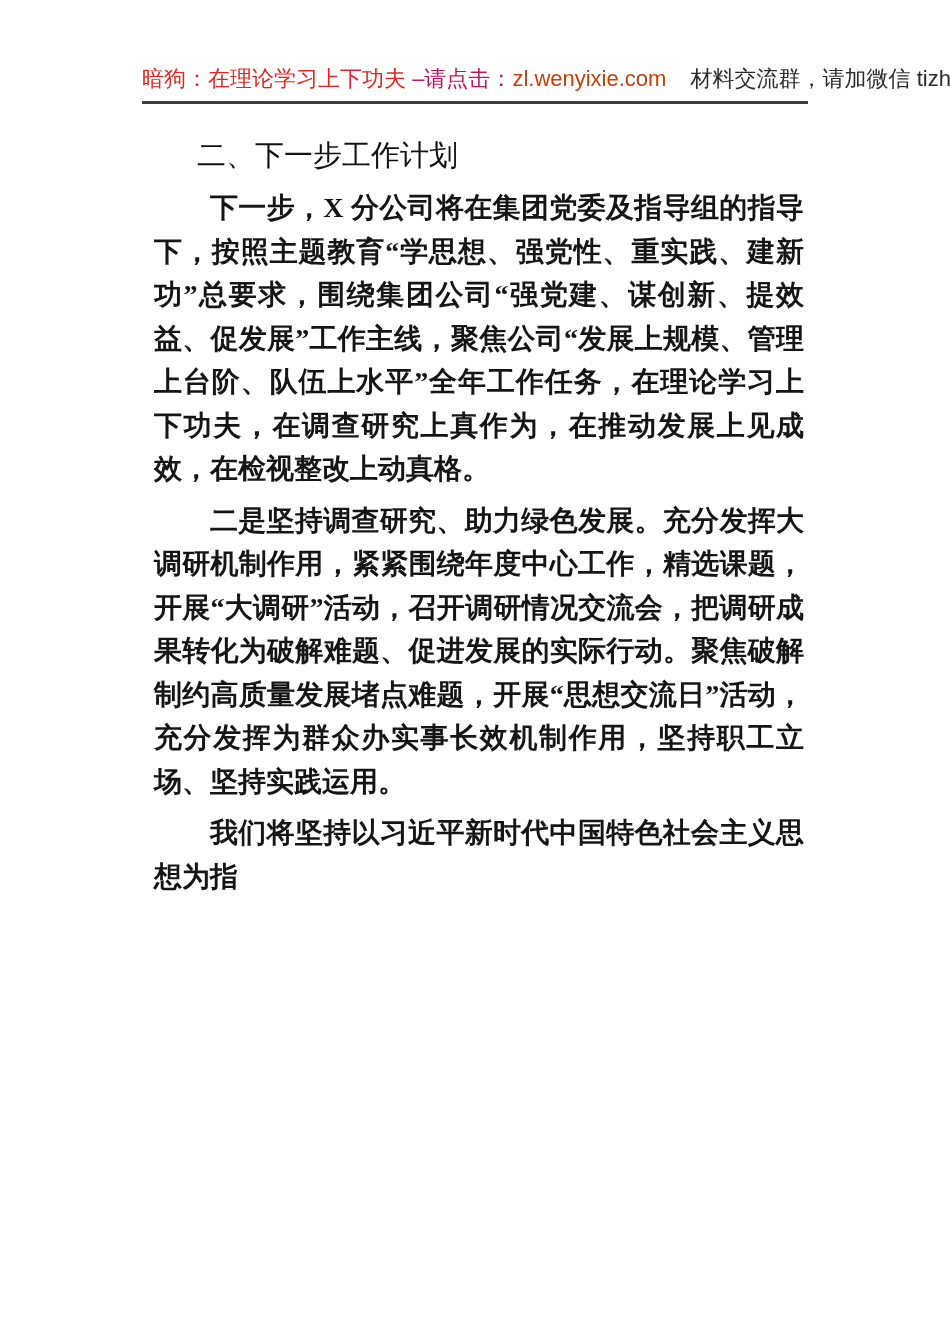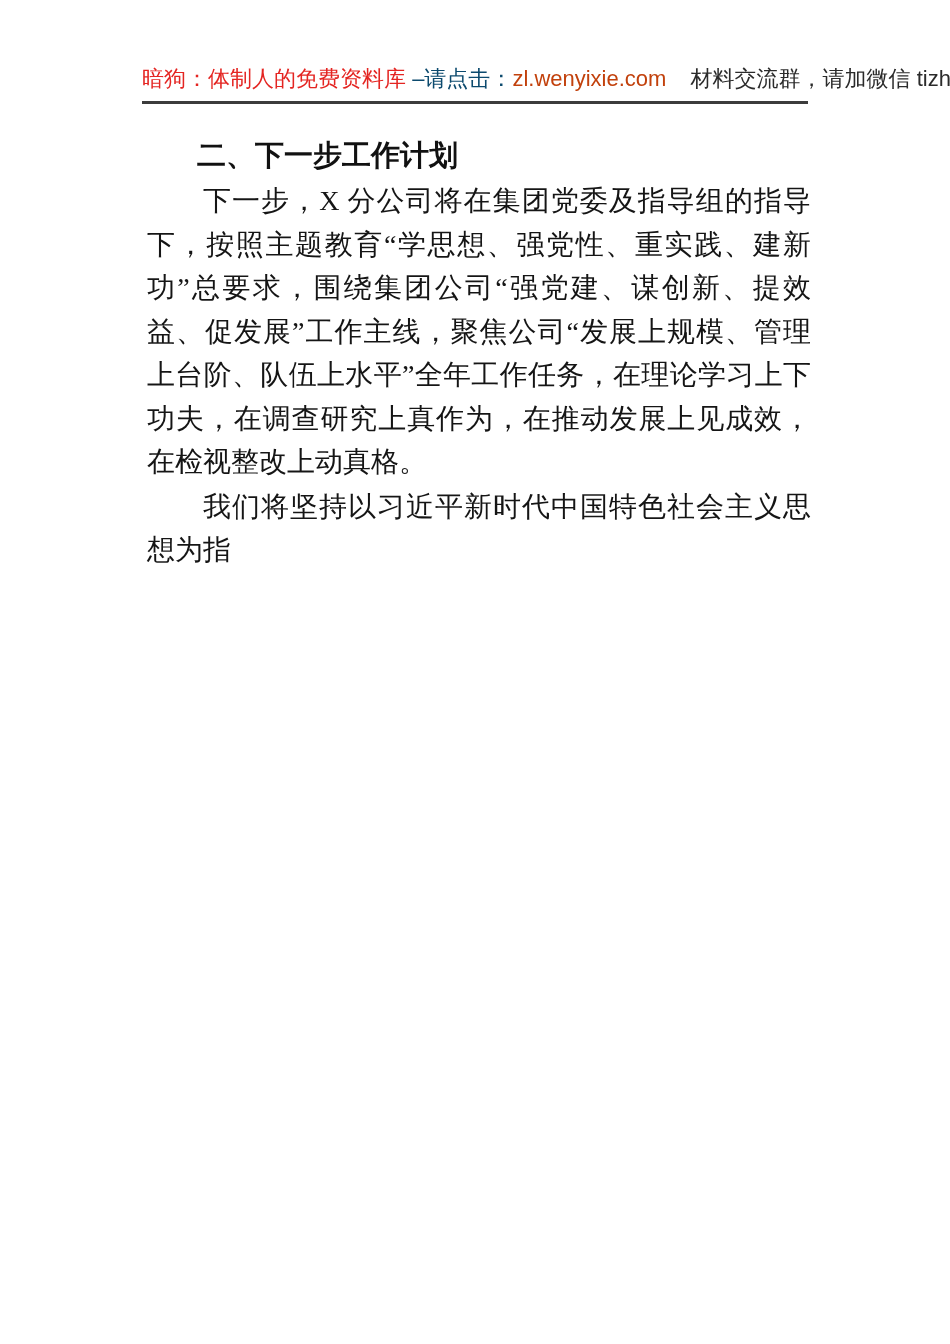--- a/index.html
+++ b/index.html
@@ -25,21 +25,21 @@
     font-size: 22px;
     line-height: 30px;
     color: #2b2b2b;
     border-bottom: 3px solid #3c3c3c;
     padding-bottom: 7px;
   }
   .banner .brand {
     color: #e42522;
   }
   .banner .action {
-    color: #0c4a6e;
+    color: #be185d;
   }
   .banner .link {
     color: #c2410c;
     text-decoration: none;
     cursor: pointer;
   }
   .banner .note {
     color: #2b2b2b;
     margin-left: 18px;
   }
@@ -47,45 +47,47 @@
   .content {
     position: absolute;
     left: 146px;
     top: 132px;
     width: 666px;
   }
   .heading {
     margin: 0;
     padding-left: 51px;
     font-family: "Liberation Sans", "DejaVu Sans", sans-serif;
-    font-weight: bold;
+    font-weight: normal;
     font-size: 29px;
     line-height: 46px;
     color: #111111;
   }
   .para {
-    margin: 1px;
+    margin: 8px;
     font-size: 28px;
     line-height: 43.5px;
     color: #151515;
     text-align: justify;
     text-indent: 2em;
     word-break: break-all;
+    font-weight: bold;
   }
 </style>
 </head>
 <body>
 
 <div class="page">
 
   <div class="banner">
-    <span class="brand">暗狗：体制人的免费资料库</span>
+    <span class="brand">暗狗：在理论学习上下功夫</span>
     <span class="action">–请点击：</span><a class="link">zl.wenyixie.com</a>
     <span class="note">材料交流群，请加微信 tizhisiri</span>
   </div>
 
   <div class="content">
     <h2 class="heading">二、下一步工作计划</h2>
     <p class="para">下一步，X 分公司将在集团党委及指导组的指导下，按照主题教育“学思想、强党性、重实践、建新功”总要求，围绕集团公司“强党建、谋创新、提效益、促发展”工作主线，聚焦公司“发展上规模、管理上台阶、队伍上水平”全年工作任务，在理论学习上下功夫，在调查研究上真作为，在推动发展上见成效，在检视整改上动真格。</p>
+    <p class="para">二是坚持调查研究、助力绿色发展。充分发挥大调研机制作用，紧紧围绕年度中心工作，精选课题，开展“大调研”活动，召开调研情况交流会，把调研成果转化为破解难题、促进发展的实际行动。聚焦破解制约高质量发展堵点难题，开展“思想交流日”活动，充分发挥为群众办实事长效机制作用，坚持职工立场、坚持实践运用。</p>
     <p class="para">我们将坚持以习近平新时代中国特色社会主义思想为指</p>
   </div>
 
 </div>
 
 </body></html>

